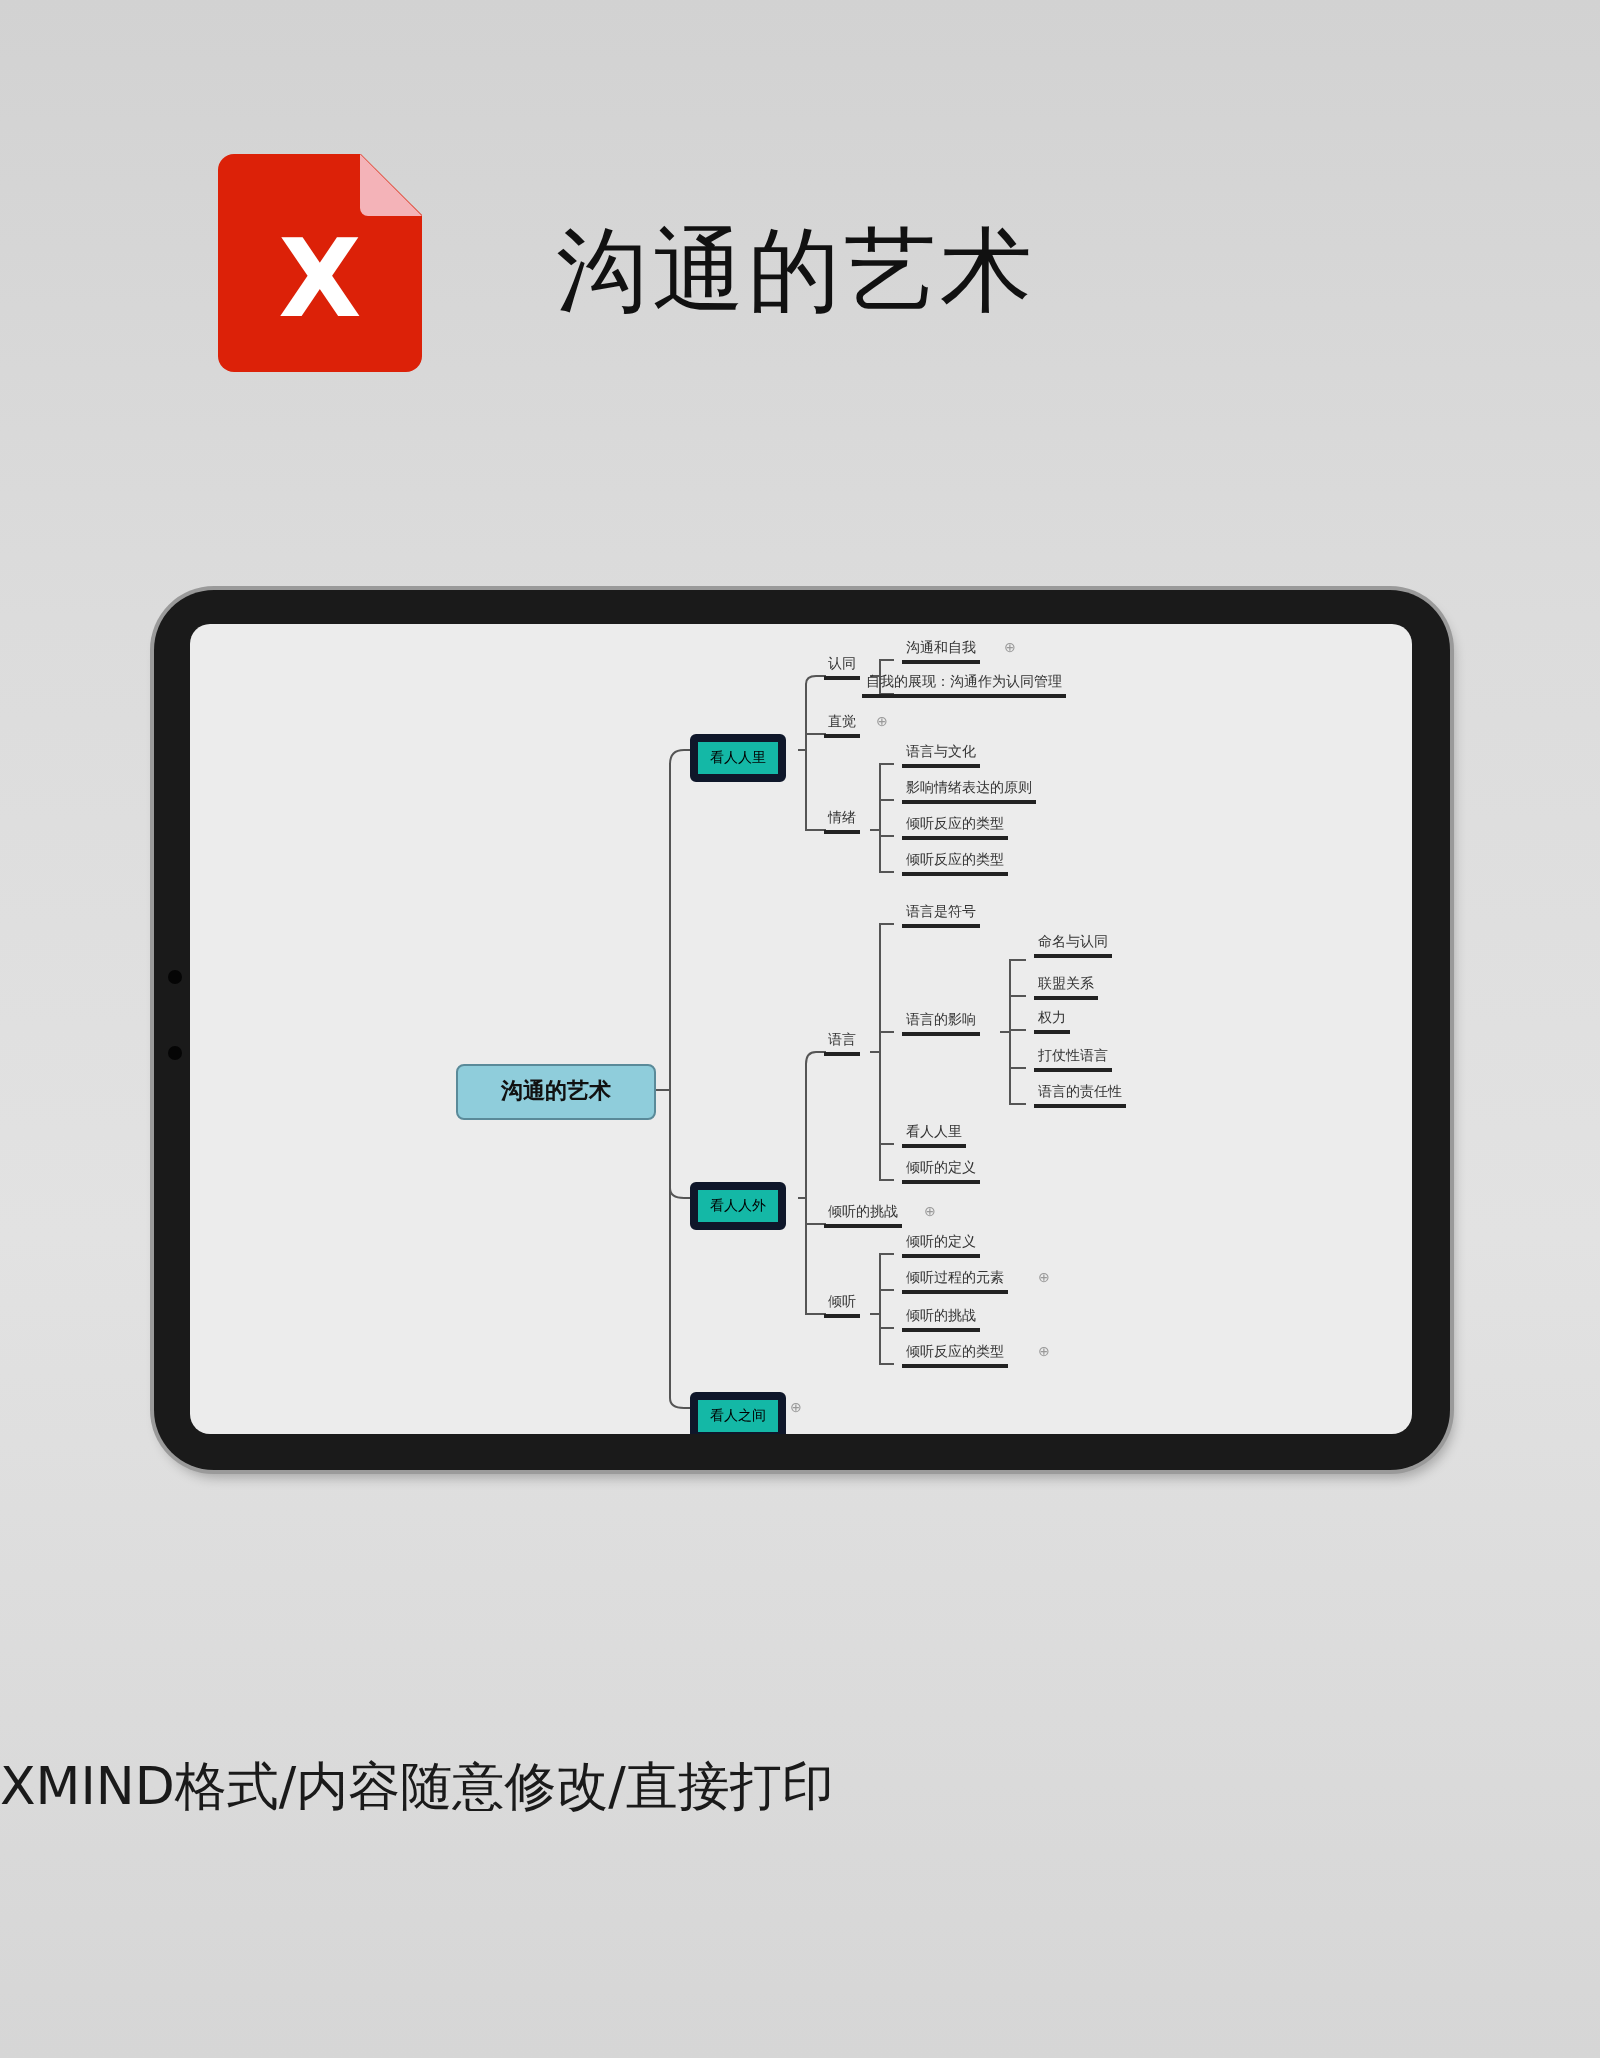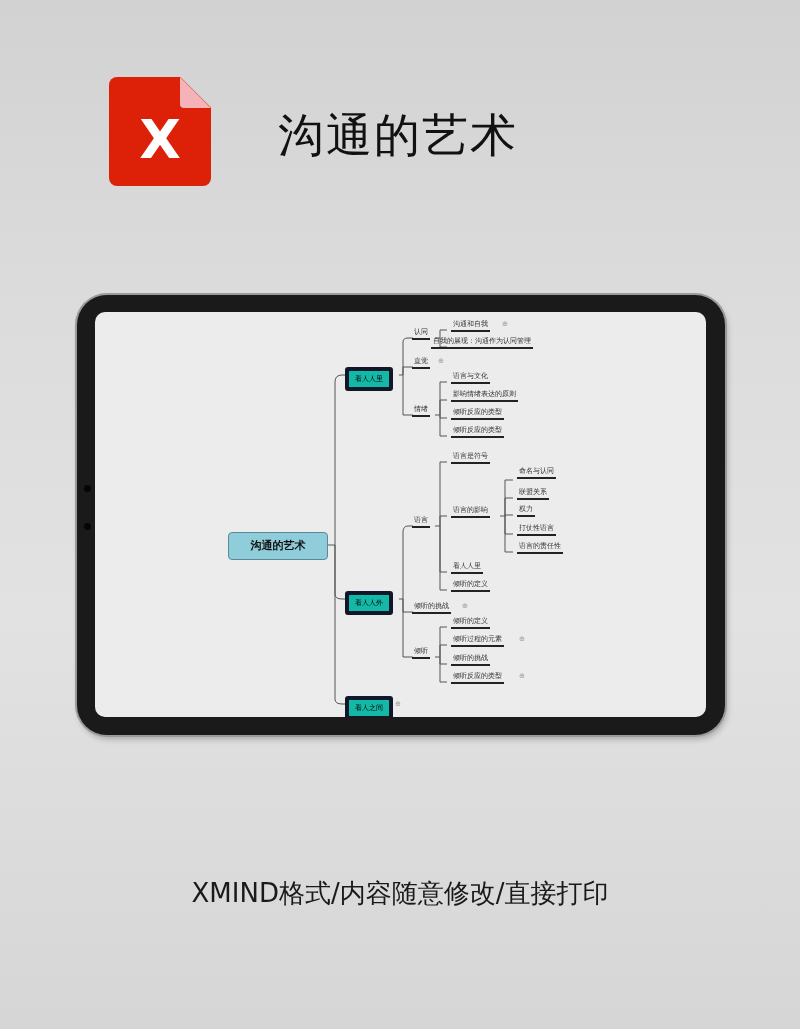--- a/index.html
+++ b/index.html
@@ -10,21 +10,21 @@
     clip-path:polygon(0 0,70% 0,100% 28%,100% 100%,0 100%);}
   .logo-fold{position:absolute;left:180px;top:77px;width:31px;height:31px;
     background:#f4b3b8;clip-path:polygon(0 0,100% 100%,0 100%);border-bottom-left-radius:4px;}
   .logo-x{position:absolute;left:109px;top:100px;width:102px;height:80px;color:#fff;font-weight:bold;
     font-size:54px;text-align:center;line-height:80px;font-family:"DejaVu Sans",sans-serif;}
   .title{position:absolute;left:278px;top:100px;font-size:46px;color:#111;letter-spacing:2px;line-height:70px;}
   .tablet{position:absolute;left:77px;top:295px;width:648px;height:440px;background:#1a1a1a;border-radius:30px;
     box-shadow:0 0 0 2px #9a9a9a, 2px 4px 6px rgba(0,0,0,.25);}
   .screen{position:absolute;left:18px;top:17px;width:611px;height:405px;background:#ececec;border-radius:10px;overflow:hidden;}
   .cam{position:absolute;left:7px;width:7px;height:7px;border-radius:50%;background:#050505;}
-  .footer{position:absolute;left:0;width:800px;top:876px;text-align:center;font-size:26px;color:#1a1a1a;}
+  .footer{position:absolute;left:0;width:800px;top:876px;text-align:left;font-size:26px;color:#1a1a1a;}
   .node{position:absolute;font-size:7px;color:#333;white-space:nowrap;line-height:9px;}
   .ul{border-bottom:2px solid #222;padding:0 2px 1px 2px;}
   .box{position:absolute;font-size:7px;background:#14b8a6;border:4px solid #0f172a;border-radius:3px;padding:3px 6px;white-space:nowrap;}
   .central{position:absolute;left:133px;top:220px;width:98px;height:26px;background:#8fcddb;border:1px solid #5a8a99;
     border-radius:4px;font-size:11px;font-weight:bold;text-align:center;line-height:26px;color:#111;}
   svg.lines{position:absolute;left:0;top:0;}
   .plus{position:absolute;font-size:7px;color:#999;}
 </style>
 </head>
 <body>

